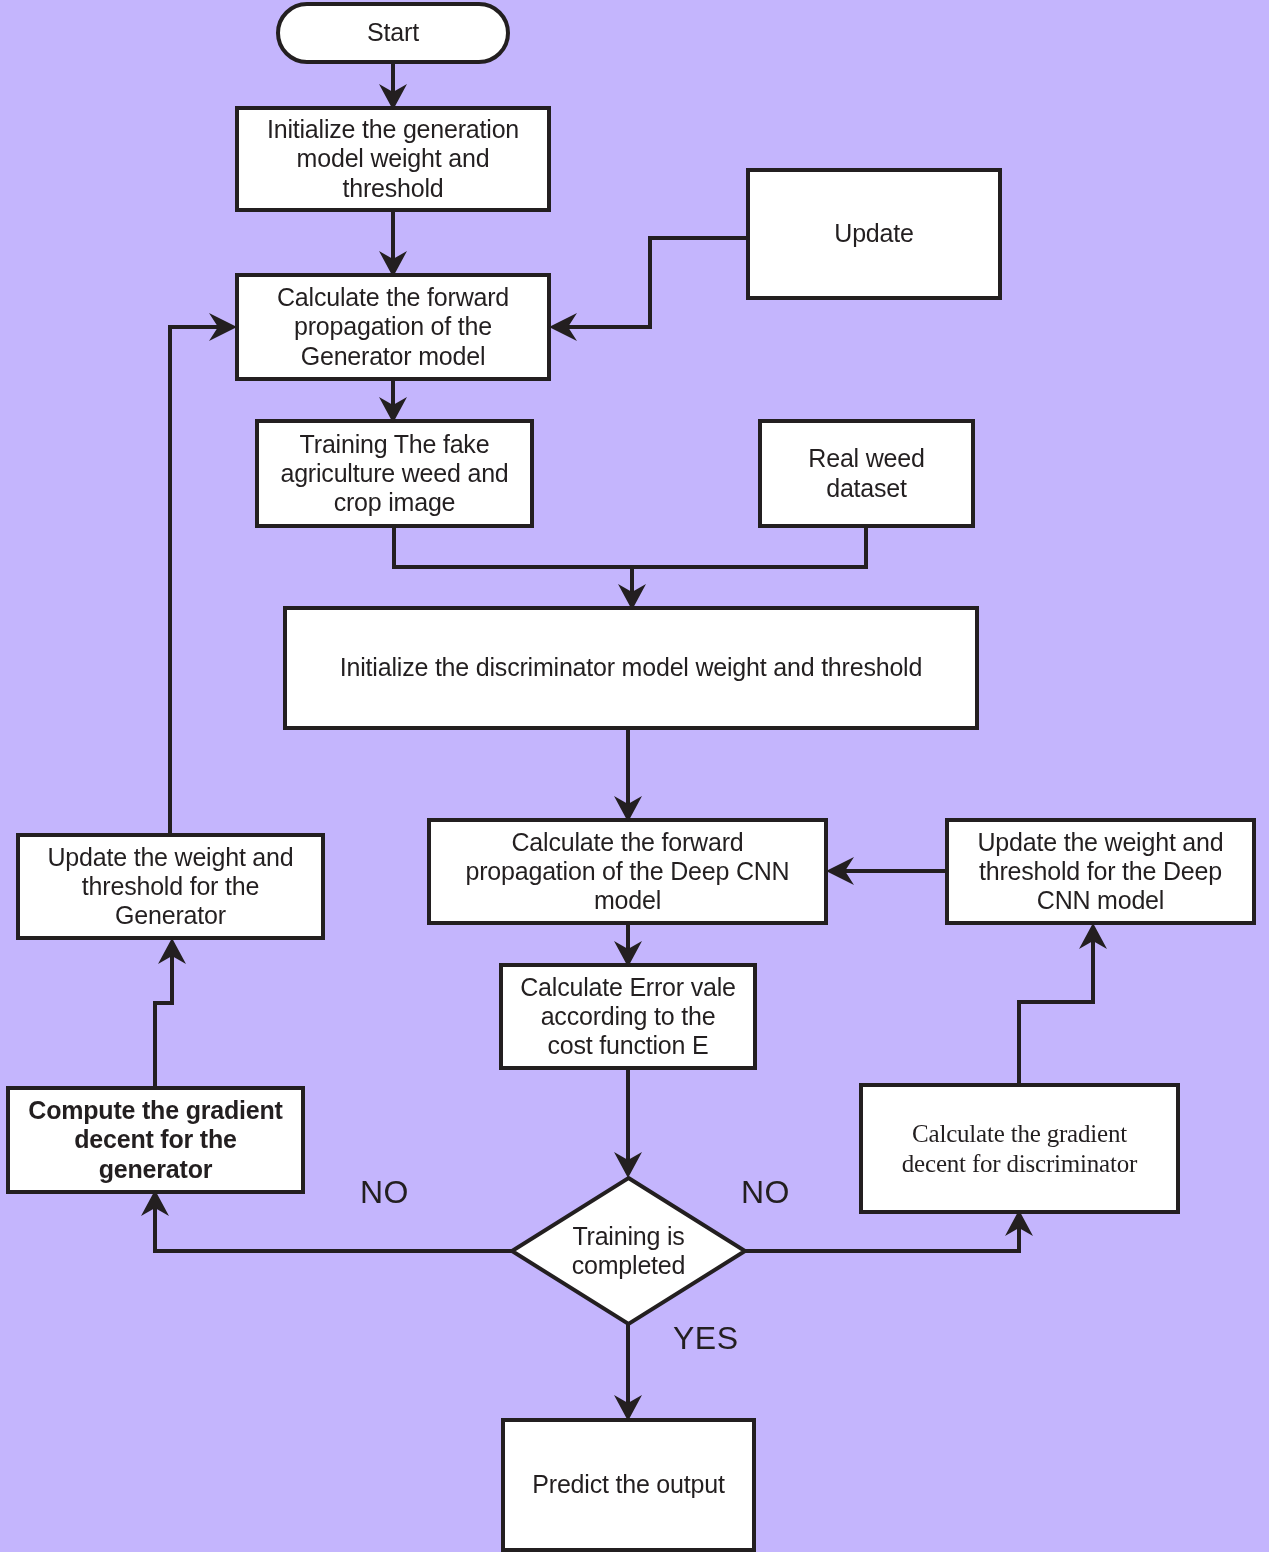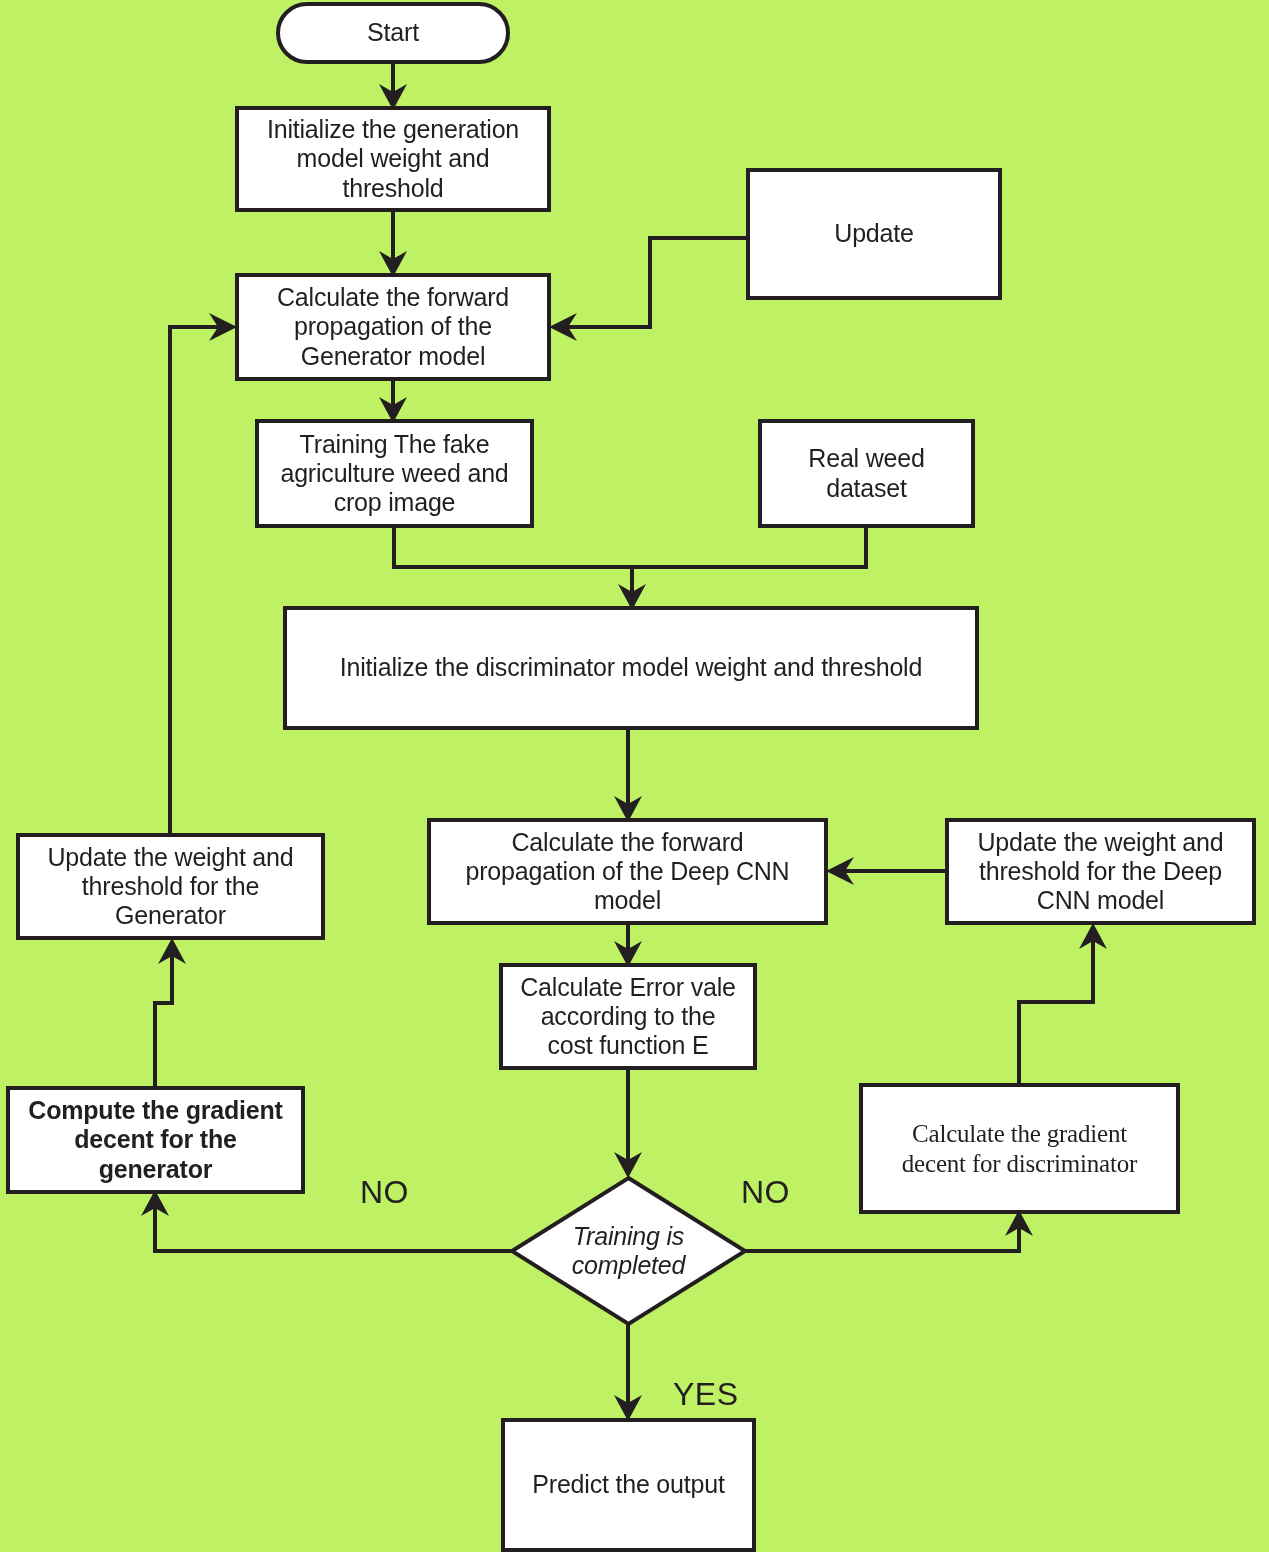--- a/index.html
+++ b/index.html
@@ -4,21 +4,21 @@
 <style>
   html, body {
     margin: 0;
     padding: 0;
     background: #ffffff;
   }
   #canvas {
     position: relative;
     width: 1269px;
     height: 1552px;
-    background: #bef264;
+    background: #c4b5fd;
     font-family: "Liberation Sans", sans-serif;
   }
   svg.flow {
     position: absolute;
     top: 0;
     left: 0;
     width: 1269px;
     height: 1552px;
   }
   .node-rect {
@@ -195,24 +195,24 @@
 according to the
 cost function E</div>
 
   <div class="node-label" style="left:8px; top:1088px; width:295px; height:104px;font-weight:bold;">Compute the gradient
 decent for the
 generator</div>
 
   <div class="node-label" style="left:861px; top:1085px; width:317px; height:127px;font-family:Liberation Serif, serif;">Calculate the gradient
 decent for discriminator</div>
 
-  <div class="node-label" style="left:512px; top:1178px; width:233px; height:146px;font-style:italic;">Training is
+  <div class="node-label" style="left:512px; top:1178px; width:233px; height:146px;">Training is
 completed</div>
 
   <div class="node-label" style="left:503px; top:1420px; width:251px; height:130px;">Predict the output</div>
 
   <div class="edge-label" style="left:360px; top:1174px;">NO</div>
 
   <div class="edge-label" style="left:741px; top:1174px;">NO</div>
 
-  <div class="edge-label" style="left:673px; top:1376px;">YES</div>
+  <div class="edge-label" style="left:673px; top:1320px;">YES</div>
 
 </div>
 
 </body></html>

